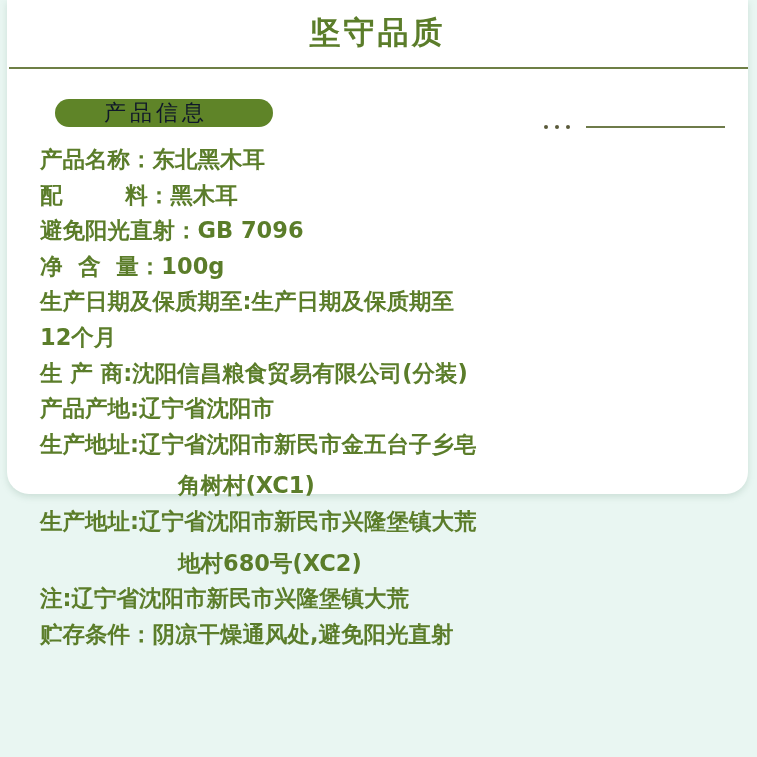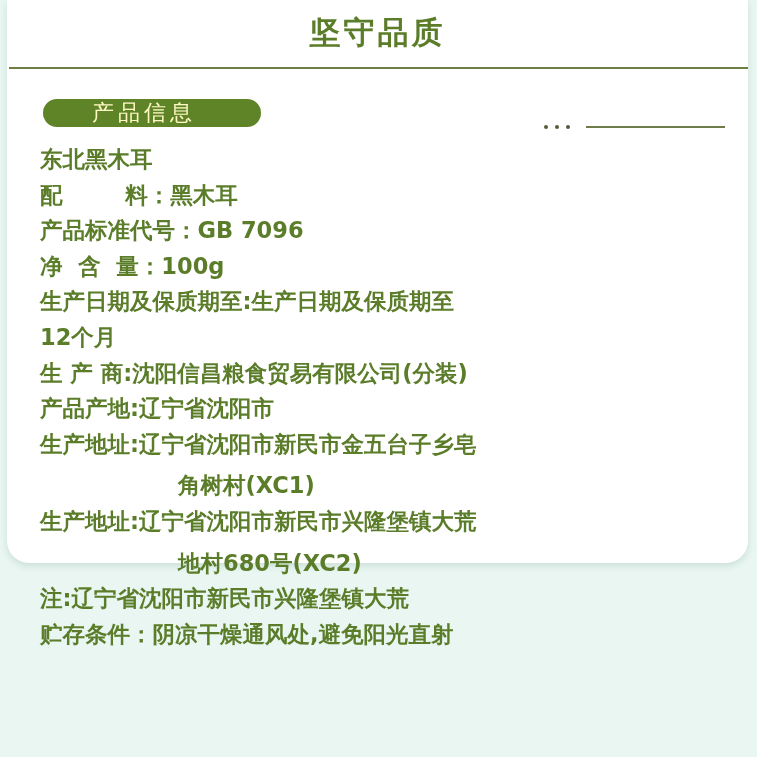--- a/index.html
+++ b/index.html
@@ -12,21 +12,21 @@
       background: #e9f6f2;
       position: relative;
       overflow: hidden;
       font-family: "DejaVu Sans", "Liberation Sans", sans-serif;
     }
     .card {
       position: absolute;
       left: 7px;
       top: 0;
       width: 741px;
-      height: 563px;
+      height: 494px;
       background: #ffffff;
       border-radius: 0 0 22px 22px;
       box-shadow: 0 3px 6px rgba(120, 160, 140, 0.25);
     }
     .page-title {
       position: absolute;
       left: 0;
       right: 0;
       top: 12px;
       text-align: center;
@@ -38,27 +38,27 @@
     .title-rule {
       position: absolute;
       left: 2px;
       right: 0;
       top: 67px;
       height: 2px;
       background: #6e7f45;
     }
     .section-pill {
       position: absolute;
-      left: 36px;
+      left: 48px;
       top: 99px;
       width: 218px;
       height: 28px;
       border-radius: 14px;
       background: #5f8428;
-      color: #fef9c3;
+      color: #0f172a;
       font-size: 22px;
       line-height: 28px;
       text-align: center;
       letter-spacing: 4px;
       box-sizing: border-box;
       padding-right: 16px;
     }
     .ornament {
       position: absolute;
       left: 537px;
@@ -122,28 +122,29 @@
 
   <div class="ornament">
     <span class="dot" style="left:0"></span>
     <span class="dot" style="left:11px"></span>
     <span class="dot" style="left:22px"></span>
     <span class="line"></span>
   </div>
 
   <div class="info">
     <div class="row">
+      <span class="label">产品名称：</span>
       <span class="value">东北黑木耳</span>
     </div>
     <div class="row">
       <span class="label">配        料：</span>
       <span class="value">黑木耳</span>
     </div>
     <div class="row">
-      <span class="label">产品标准代号：</span>
+      <span class="label">避免阳光直射：</span>
       <span class="value">GB 7096</span>
     </div>
     <div class="row">
       <span class="label">净  含  量：</span>
       <span class="value">100g</span>
     </div>
     <div class="row">
       <span class="label">生产日期及保质期至:</span>
       <span class="value">生产日期及保质期至</span>
     </div>

